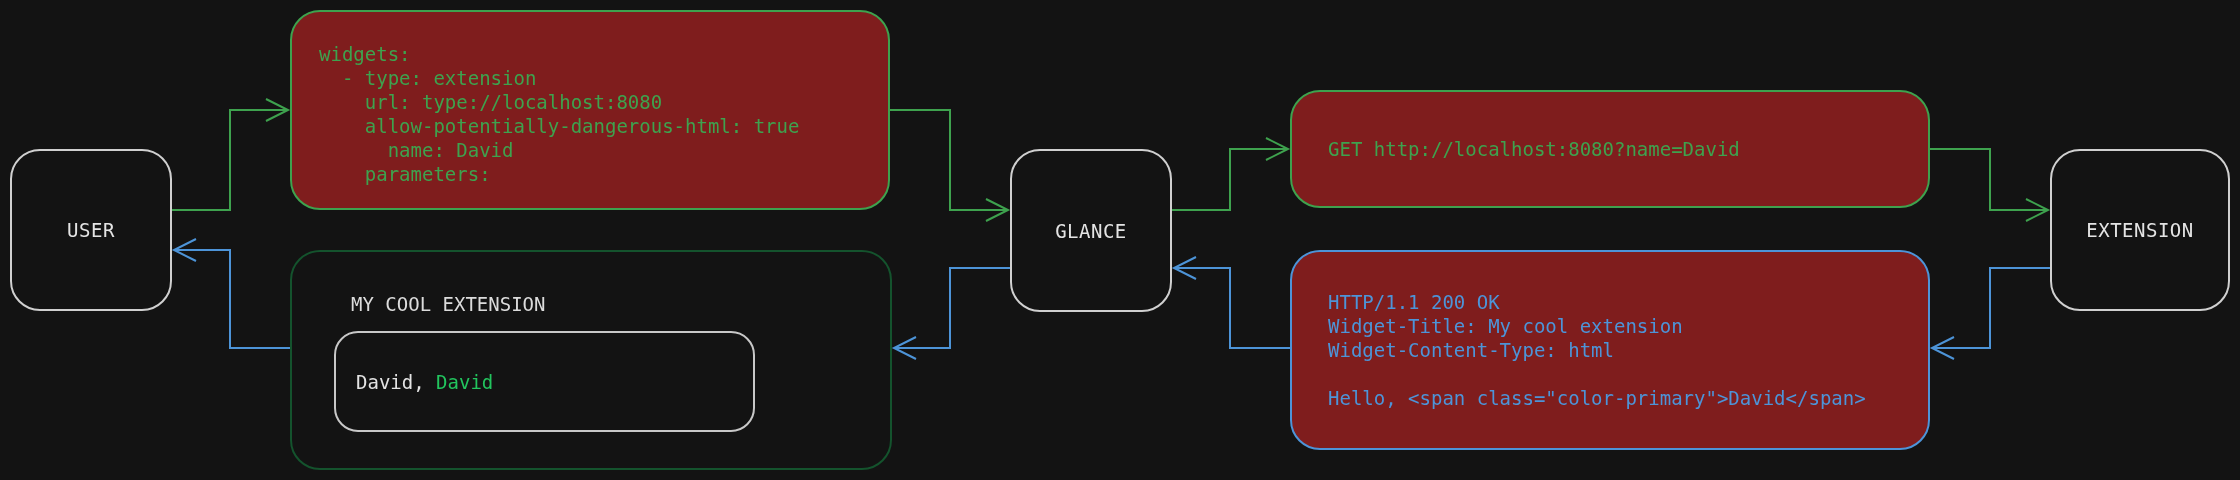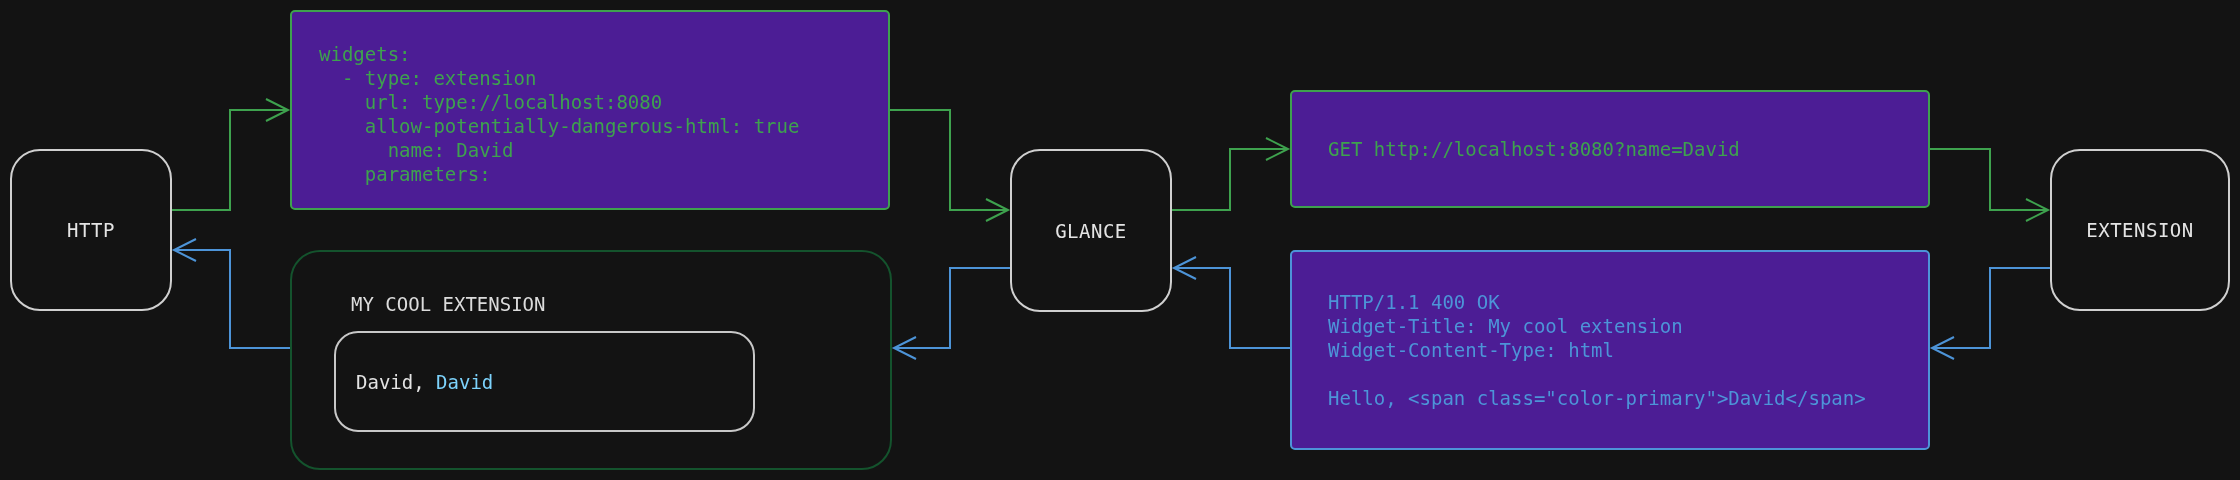--- a/index.html
+++ b/index.html
@@ -21,22 +21,22 @@
     display:flex;align-items:center;justify-content:center;
     color:#e4e4e4;font-size:19px;letter-spacing:0.5px;
     box-sizing:border-box;
     background:#131313;
   }
   .node-user{left:10px;top:149px;width:162px;height:162px;}
   .node-glance{left:1010px;top:149px;width:162px;height:163px;}
   .node-extension{left:2050px;top:149px;width:180px;height:162px;}
 
   .databox{
-    position:absolute;border-radius:5px;border:2px solid;
-    box-sizing:border-box;background:#4c1d95;
+    position:absolute;border-radius:30px;border:2px solid;
+    box-sizing:border-box;background:#7f1d1d;
     font-size:19px;
   }
   .box-green{border-color:#3ea24e;color:#3ea24e;}
   .box-blue{border-color:#4d94d8;color:#4d94d8;}
 
   .config-box{left:290px;top:10px;width:600px;height:200px;padding:30px 0 0 27px;}
   .request-box{left:1290px;top:90px;width:640px;height:118px;
     display:flex;align-items:center;padding-left:36px;}
   .response-box{left:1290px;top:250px;width:640px;height:200px;padding:38px 0 0 36px;}
 
@@ -50,21 +50,21 @@
   .widget-title{
     position:absolute;left:59px;top:40px;
     color:#dcdcdc;font-size:19px;line-height:24px;white-space:pre;
   }
   .widget-inner{
     position:absolute;left:42px;top:79px;width:421px;height:101px;
     border:2px solid #c8c8c8;border-radius:24px;box-sizing:border-box;
     display:flex;align-items:center;padding-left:20px;
     font-size:19px;color:#e4e4e4;white-space:pre;
   }
-  .greeting-name{color:#7dd3fc;}
+  .greeting-name{color:#22c55e;}
 </style>
 </head>
 <body>
 
 <div class="canvas">
 
   <svg class="flows" width="2240" height="480" viewBox="0 0 2240 480">
 
     <path class="conn-green" d="M172 210 H230 V110 H286"></path>
     <path class="conn-green" d="M266 99 L288 110 L266 121"></path>
@@ -79,21 +79,21 @@
     <path class="conn-blue" d="M1954 337 L1932 348 L1954 359"></path>
     <path class="conn-blue" d="M1290 348 H1230 V268 H1176"></path>
     <path class="conn-blue" d="M1196 257 L1174 268 L1196 279"></path>
     <path class="conn-blue" d="M1010 268 H950 V348 H896"></path>
     <path class="conn-blue" d="M916 337 L894 348 L916 359"></path>
     <path class="conn-blue" d="M290 348 H230 V250 H176"></path>
     <path class="conn-blue" d="M196 239 L174 250 L196 261"></path>
   </svg>
 
   <div class="node node-user">
-    <span>HTTP</span>
+    <span>USER</span>
   </div>
   <div class="node node-glance">
     <span>GLANCE</span>
   </div>
   <div class="node node-extension">
     <span>EXTENSION</span>
   </div>
 
   <div class="databox box-green config-box">
     <div class="code-line">widgets:</div>
@@ -102,21 +102,21 @@
     <div class="code-line">    allow-potentially-dangerous-html: true</div>
     <div class="code-line">      name: David</div>
     <div class="code-line">    parameters:</div>
   </div>
 
   <div class="databox box-green request-box">
     <span class="code-line">GET http://localhost:8080?name=David</span>
   </div>
 
   <div class="databox box-blue response-box">
-    <div class="code-line">HTTP/1.1 400 OK</div>
+    <div class="code-line">HTTP/1.1 200 OK</div>
     <div class="code-line">Widget-Title: My cool extension</div>
     <div class="code-line">Widget-Content-Type: html</div>
     <div class="code-line"></div>
     <div class="code-line">Hello, &lt;span class="color-primary"&gt;David&lt;/span&gt;</div>
   </div>
 
   <div class="widget-box">
     <div class="widget-title">MY COOL EXTENSION</div>
     <div class="widget-inner">
       <span>David, </span><span class="greeting-name">David</span>

